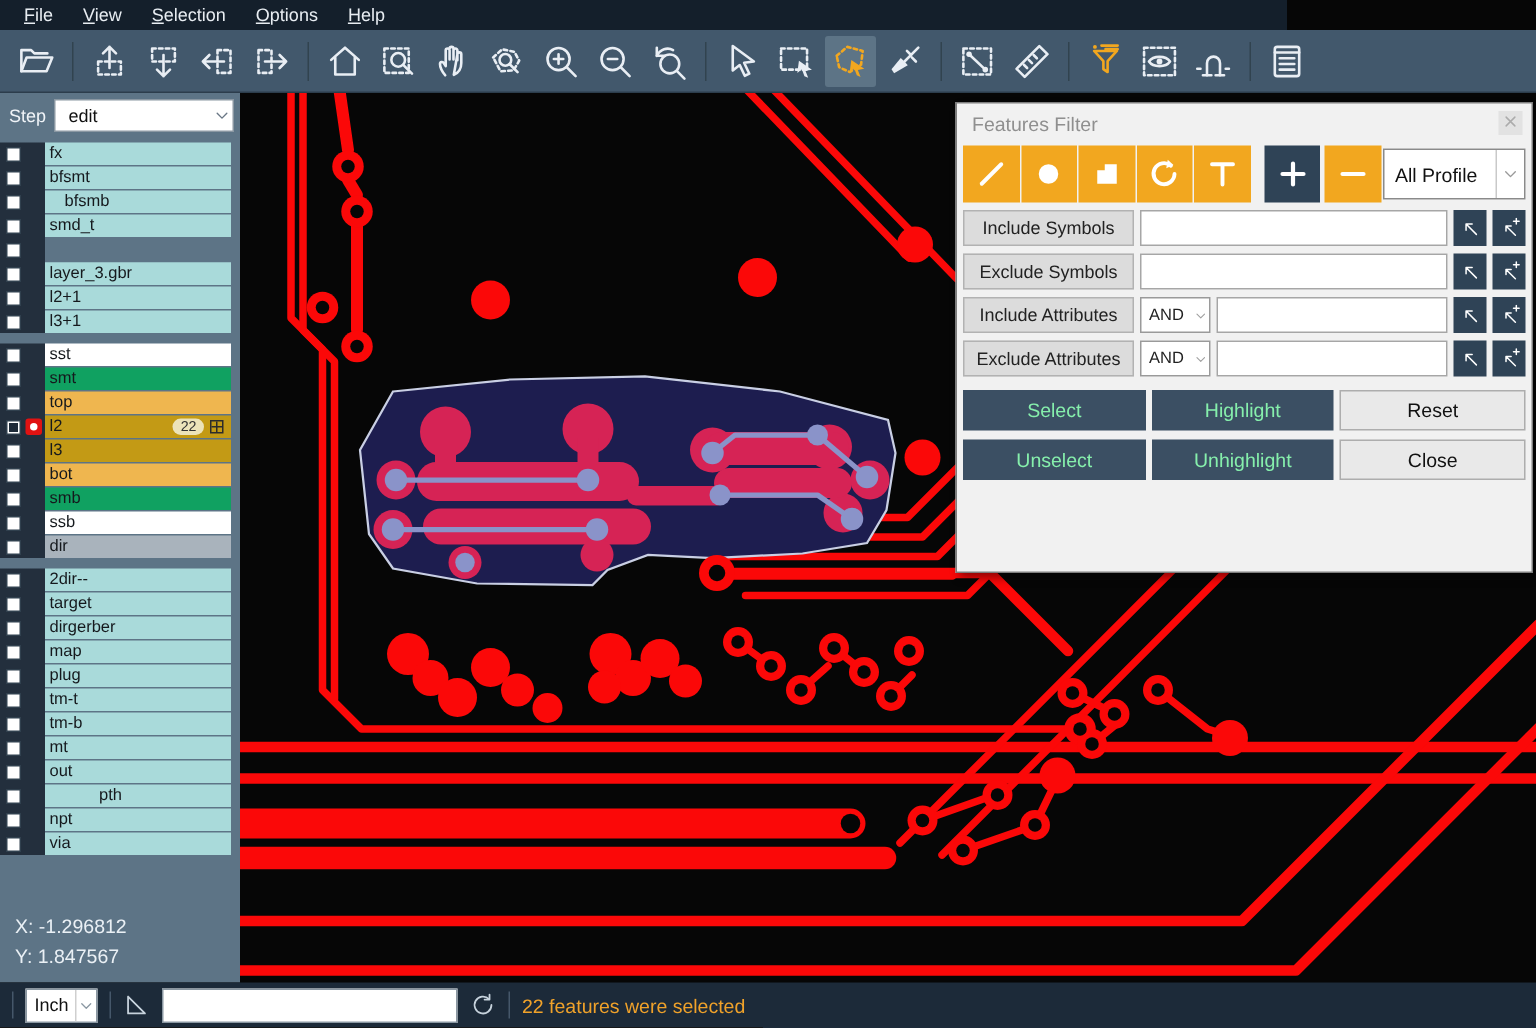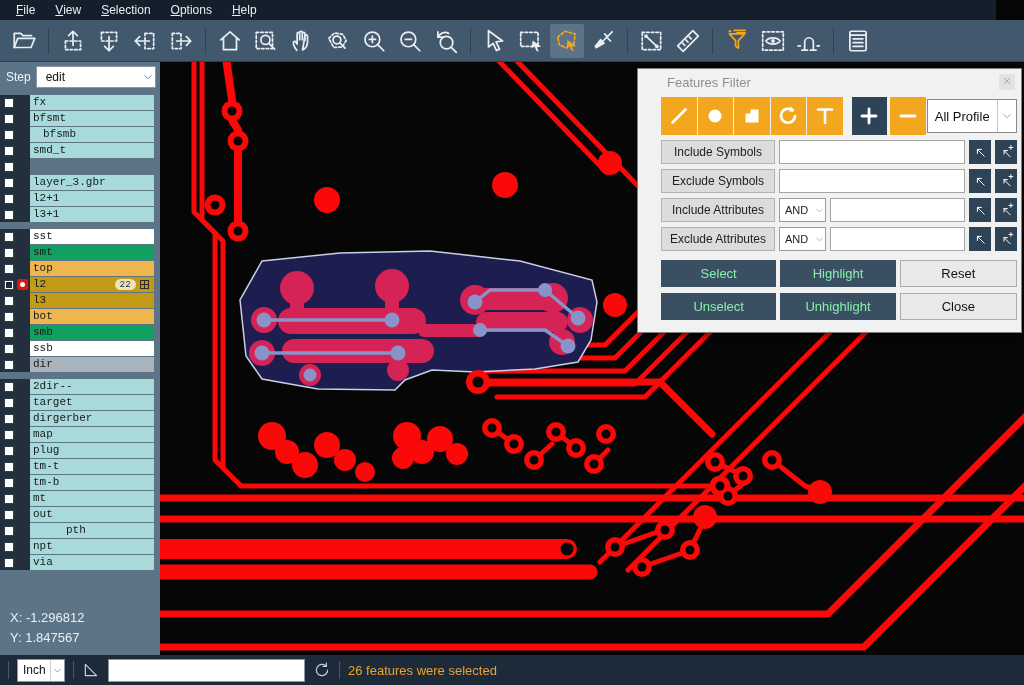--- a/index.html
+++ b/index.html
@@ -1,41 +1,41 @@
 <!DOCTYPE html>
 <html><head>
 <meta charset="utf-8">
 <style>
   html,body{margin:0;padding:0;background:#222;}
   *{box-sizing:border-box;}
   .app{position:relative;width:1024px;height:685px;overflow:hidden;
        font-family:"Liberation Sans",sans-serif;background:#060606;-webkit-font-smoothing:antialiased;}
   
-  .menubar{position:absolute;left:0;top:0;width:996px;height:20px;background:#141f2b;
+  .menubar{position:absolute;left:0;top:0;width:858px;height:20px;background:#141f2b;
            display:flex;align-items:center;gap:0;padding-left:6px;z-index:30;}
   .menu-item{color:#e8edf2;font-size:12px;padding:2px 10px;cursor:default;}
   .menu-item u{text-decoration:underline;}
   
   .toolbar{position:absolute;left:0;top:20px;width:1024px;height:42px;background:#42586c;
            border-bottom:1px solid #2c3d4c;display:flex;align-items:center;padding-left:6px;z-index:30;}
   .tb-btn{width:34px;height:34px;display:flex;align-items:center;justify-content:center;
           color:#e9eef4;border-radius:2px;margin:0 1px;}
   .tb-btn svg{width:26px;height:26px;}
   .tb-btn.accent{color:#f2a71f;}
   .tb-btn.active{background:#5d7486;}
   .tb-sep{width:1px;height:26px;background:#31434f;margin:0 6px;}
   
   .sidebar{position:absolute;left:0;top:62px;width:160px;height:593px;background:#5d7486;z-index:20;}
   .step-row{display:flex;align-items:center;height:30px;padding:0 4px 0 6px;gap:5px;}
   .step-label{color:#f0f4f8;font-size:12px;}
   .step-combo{flex:1;height:22px;background:#fff;border:1px solid #8a97a2;display:flex;
               align-items:center;padding-left:9px;font-size:12px;color:#111;}
   .step-combo .chev{margin-left:auto;color:#6b7886;display:flex;}
   .step-combo .chev svg{width:14px;height:14px;}
-  .layer-list{position:absolute;top:33px;left:0;right:0;font-family:Liberation Mono, monospace;}
+  .layer-list{position:absolute;top:33px;left:0;right:0;}
   .layer-group{position:relative;margin-bottom:7px;
      background:linear-gradient(90deg,#232f3d 0,#232f3d 30px,transparent 30px);}
   .layer-row{display:flex;align-items:center;height:15px;margin-bottom:1px;}
   .cb{width:10px;height:10px;background:#fff;border:1px solid #30404e;margin-left:4px;flex:none;
       display:flex;align-items:center;justify-content:center;}
   .cb .fill{width:6px;height:6px;background:#1d2a38;}
   .ind{width:16px;flex:none;display:flex;align-items:center;justify-content:center;}
   .ind .dot{width:11px;height:11px;border-radius:2px;background:#e11212;display:flex;
             align-items:center;justify-content:center;}
   .ind .dot::after{content:"";width:5px;height:5px;border-radius:50%;background:#fff;}
@@ -43,22 +43,22 @@
         padding:0 3px;font-size:11px;color:#15191d;line-height:15px;}
   .badge{margin-left:auto;background:#ece3ba;color:#333;border-radius:8px;font-size:9.5px;
          padding:0 5px;line-height:11px;}
   .gridglyph{width:9px;height:9px;border:1px solid #2c2c2c;margin:0 2px 0 4px;flex:none;
      background-image:linear-gradient(#2c2c2c,#2c2c2c),linear-gradient(#2c2c2c,#2c2c2c);
      background-size:1px 100%,100% 1px;background-position:center,center;background-repeat:no-repeat;}
   .coords{position:absolute;left:10px;top:546px;color:#eaf0f5;font-size:13px;line-height:20px;}
   
   .canvas{position:absolute;left:160px;top:62px;width:864px;height:593px;background:#060606;z-index:5;}
   
-  .dialog{position:absolute;left:637px;top:68px;width:385px;height:265px;background:#f1f1f1;
-          border:1px solid #7e7e7e;box-shadow:2px 3px 6px rgba(0,0,0,.45);z-index:40;font-size:12px;padding-left:19px;}
+  .dialog{position:absolute;left:637px;top:68px;width:385px;height:314px;background:#f1f1f1;
+          border:1px solid #7e7e7e;box-shadow:2px 3px 6px rgba(0,0,0,.45);z-index:40;font-size:12px;}
   .dlg-title{height:26px;display:flex;align-items:center;padding-left:10px;color:#8f8f8f;font-size:13px;}
   .dlg-close{position:absolute;right:6px;top:5px;width:16px;height:16px;background:#e2e2e2;
              color:#ababab;display:flex;align-items:center;justify-content:center;}
   .dlg-close svg{width:10px;height:10px;}
   .dlg-tools{display:flex;align-items:center;margin:2px 4px 0;}
   .ft-btn{width:38px;height:38px;display:flex;align-items:center;justify-content:center;
           background:#f2a71f;color:#fff;margin-right:1px;}
   .ft-btn svg{width:24px;height:24px;}
   .ft-btn.navy{background:#2f4356;margin-left:8px;}
   .ft-btn.navy + .ft-btn{margin-left:2px;}
@@ -873,16 +873,16 @@
         </svg>
       </span>
     <input class="cmd-input" value="" style="">
     <span class="sb-icon" id="refresh-icon-slot">
         <svg viewBox="0 0 24 24" width="17" height="17" fill="none" stroke="currentColor" stroke-width="1.6" stroke-linecap="round" stroke-linejoin="round">
           <path d="M19.5 12a7.5 7.5 0 1 1-2.2-5.3"></path>
           <path d="M17.8 2.8v4.4h-4.4"></path>
         </svg>
       </span>
     <span class="sb-sep"></span>
-    <span class="sb-msg">26 features were selected</span>
+    <span class="sb-msg">22 features were selected</span>
   </div>
 
 </div>
 
 </body></html>

